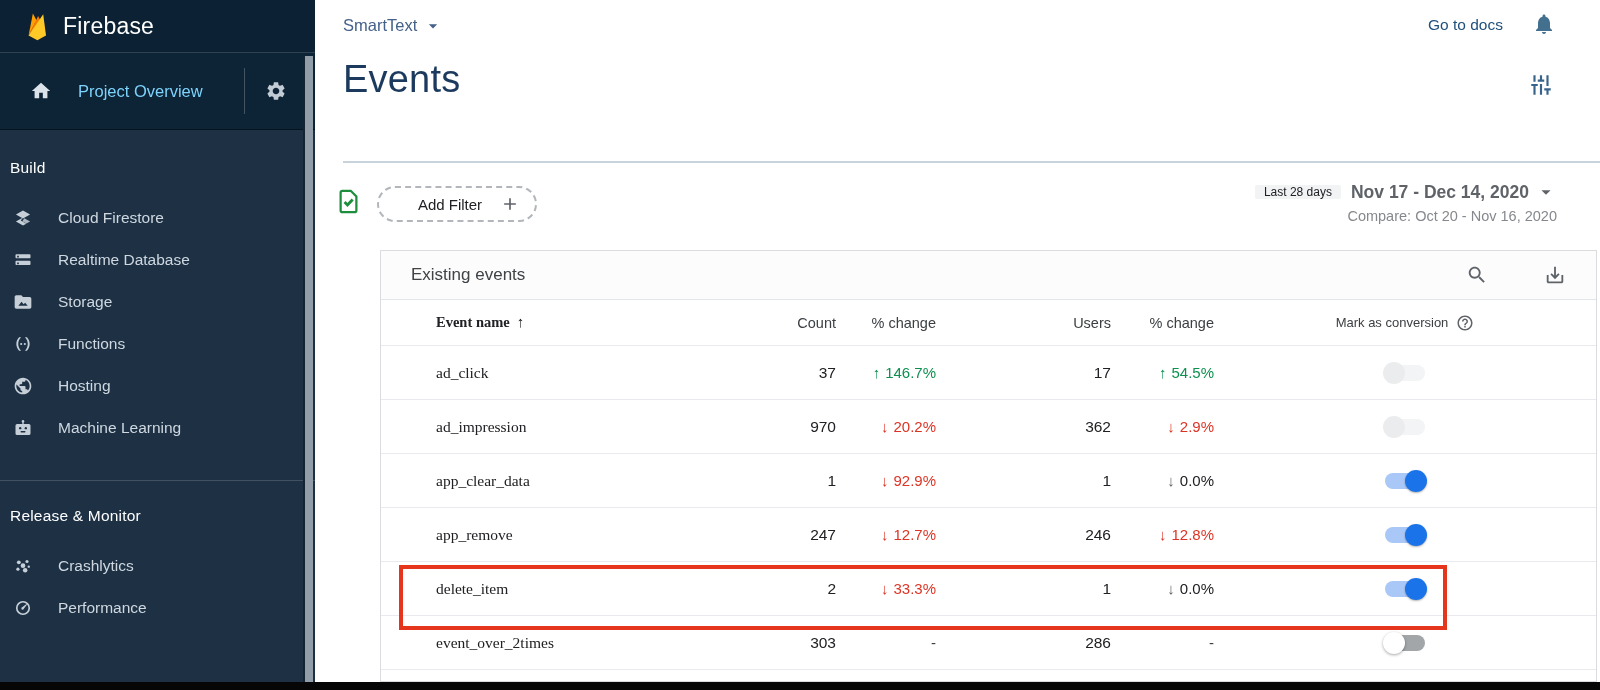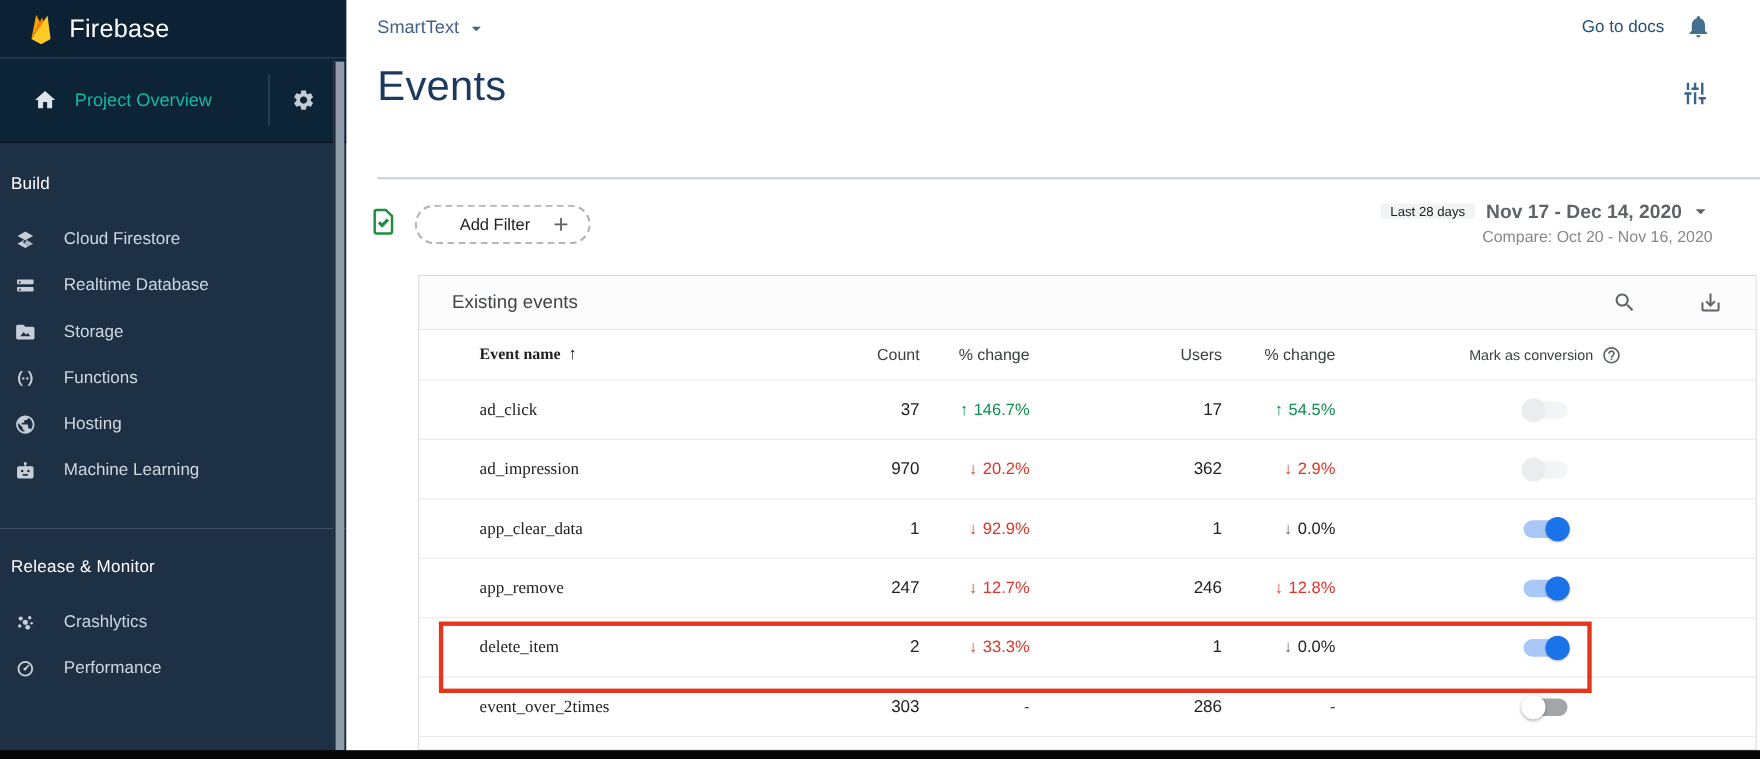--- a/index.html
+++ b/index.html
@@ -10,39 +10,39 @@
   
   .sidebar { position:absolute; left:0; top:0; width:315px; height:690px; background:#1d3044; }
   .sb-top { position:absolute; left:0; top:0; width:315px; height:52px; background:#0c2134;
     display:flex; align-items:center; padding-left:22px; }
   .sb-top .flame { width:30px; height:30px; }
   .sb-brand { color:#fff; font-size:23px; font-weight:500; margin-left:11px; letter-spacing:.2px; }
   .sb-project { position:absolute; left:0; top:52px; width:315px; height:78px; background:#0d2336;
     border-top:1px solid rgba(255,255,255,.14); border-bottom:1px solid rgba(6,18,30,.9);
     display:flex; align-items:center; }
   .sb-project .icon { width:22px; height:22px; color:#dbe2e9; margin-left:30px; }
-  .sb-project .lbl { color:#14b8a6; font-size:16.5px; font-weight:500; margin-left:16px; flex:1; }
+  .sb-project .lbl { color:#7dd3fc; font-size:16.5px; font-weight:500; margin-left:26px; flex:1; }
   .sb-project .vdiv { width:1px; height:46px; background:rgba(255,255,255,.22); }
   .sb-project .gear { width:22px; height:22px; color:#c3ccd5; margin:0 28px 0 20px; cursor:pointer; }
   .sb-body { position:absolute; left:0; top:131px; width:315px; bottom:0; }
   .sb-heading { color:#ffffff; font-size:15.5px; font-weight:500; margin:28px 0 20px 10px; letter-spacing:.2px; }
   .sb-heading.second { margin-top:26px; }
   .sb-item { height:42px; display:flex; align-items:center; cursor:pointer; }
   .sb-item .icon { width:20px; height:20px; color:#c6cfd8; margin-left:13px; flex:none; }
   .sb-item .lbl { color:#cfd8e0; font-size:15.5px; margin-left:25px; white-space:nowrap; }
   .sb-divider { border-top:1px solid rgba(255,255,255,.16); margin-top:31px; }
   .sb-scrollbar { position:absolute; left:303px; top:56px; width:10px; height:626px;
     background:#919ea9; border-left:2px solid #15222f; cursor:pointer; }
 
   
   .main { position:absolute; left:315px; top:0; width:1285px; height:690px; background:#fff; }
   .proj-select { position:absolute; left:28px; top:16px; display:flex; align-items:flex-start; gap:6px;
     color:#44618a; font-size:16.5px; font-weight:500; cursor:pointer; }
   .proj-select .caret { width:20px; height:20px; }
-  .go-docs { position:absolute; right:87px; top:16px; color:#20507c; font-size:15.5px; font-weight:500; cursor:pointer; }
+  .go-docs { position:absolute; right:97px; top:16px; color:#20507c; font-size:15.5px; font-weight:500; cursor:pointer; }
   .bell { position:absolute; right:44px; top:12px; width:24px; height:24px; color:#44708f; cursor:pointer; }
   .page-title { position:absolute; left:28px; top:58px; font-size:38px; font-weight:500; color:#1c3a5e; letter-spacing:.2px; }
   .tune { position:absolute; right:46px; top:72px; width:26px; height:26px; color:#38648c;
     transform:rotate(90deg); cursor:pointer; }
   .hdivider { position:absolute; left:28px; right:0; top:161px; height:2px; background:#c8d4dd; }
 
   
   .filter-check { position:absolute; left:20px; top:188px; width:27px; height:27px; color:#1e8e3e; }
   .add-filter { position:absolute; left:62px; top:186px; width:160px; height:36px;
     border:2px dashed #b2b6ba; border-radius:18px; background:#fff;

